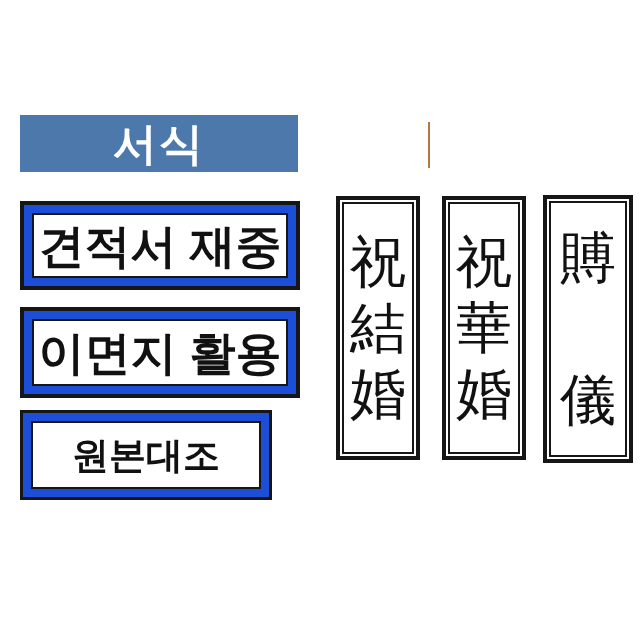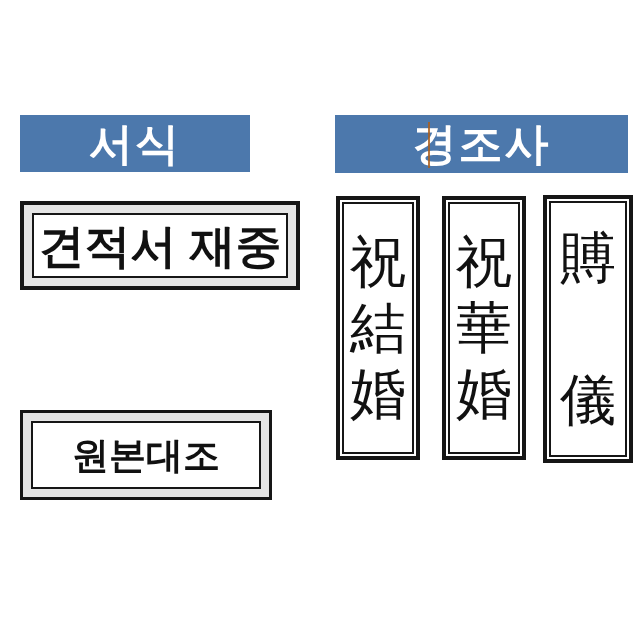--- a/index.html
+++ b/index.html
@@ -13,42 +13,42 @@
   }
   
   .hdr {
     position: absolute;
     background: #4c78ac;
     color: #ffffff;
     display: flex;
     align-items: center;
     justify-content: center;
   }
-  .hdr-left  { left: 20px;  top: 115px; width: 230px; height: 57px; }
+  .hdr-left  { left: 20px;  top: 115px; width: 278px; height: 57px; }
   .hdr-right { left: 335px; top: 115px; width: 293px; height: 58px; }
   .hdr-text {
     font-weight: bold;
     font-size: 44px;
     line-height: 1;
     letter-spacing: 2px;
     white-space: nowrap;
   }
   .artifact-line {
     position: absolute;
     left: 428px; top: 122px;
     width: 2px; height: 46px;
     background: #a95f1e;
     opacity: 0.85;
   }
   
   .card {
     position: absolute;
     box-sizing: border-box;
     border: 4px solid #161616;
-    background: #e5e5e5;
+    background: #1d4ed8;
     padding: 8px;
   }
   .card-inner {
     box-sizing: border-box;
     border: 2px solid #161616;
     width: 100%; height: 100%;
     display: flex;
     align-items: center;
     justify-content: center;
     background: #ffffff;
@@ -102,30 +102,32 @@
   <div class="hdr hdr-left">
     <span class="hdr-text">서식</span>
   </div>
 
   <div class="card card1">
     <div class="card-inner">
       <span class="card-label">견적서 재중</span>
     </div>
   </div>
 
+  <div class="card card2">
+    <div class="card-inner">
+      <span class="card-label">이면지 활용</span>
+    </div>
+  </div>
 
   <div class="card card3">
     <div class="card-inner">
       <span class="card-label">원본대조</span>
     </div>
   </div>
 
-  <div class="hdr hdr-right">
-    <span class="hdr-text">경조사</span>
-  </div>
   <div class="artifact-line"></div>
 
   <div class="stamp stamp-a">
     <div class="stamp-inner">
       <span class="stamp-char">祝</span>
       <span class="stamp-char">結</span>
       <span class="stamp-char">婚</span>
     </div>
   </div>
 

